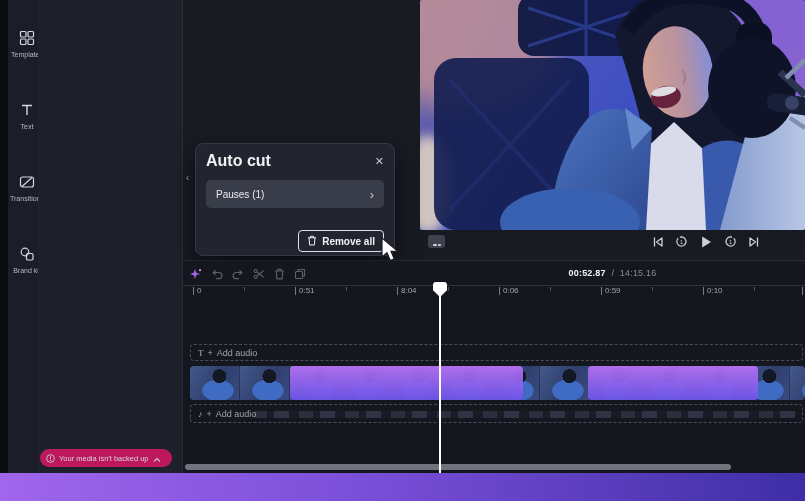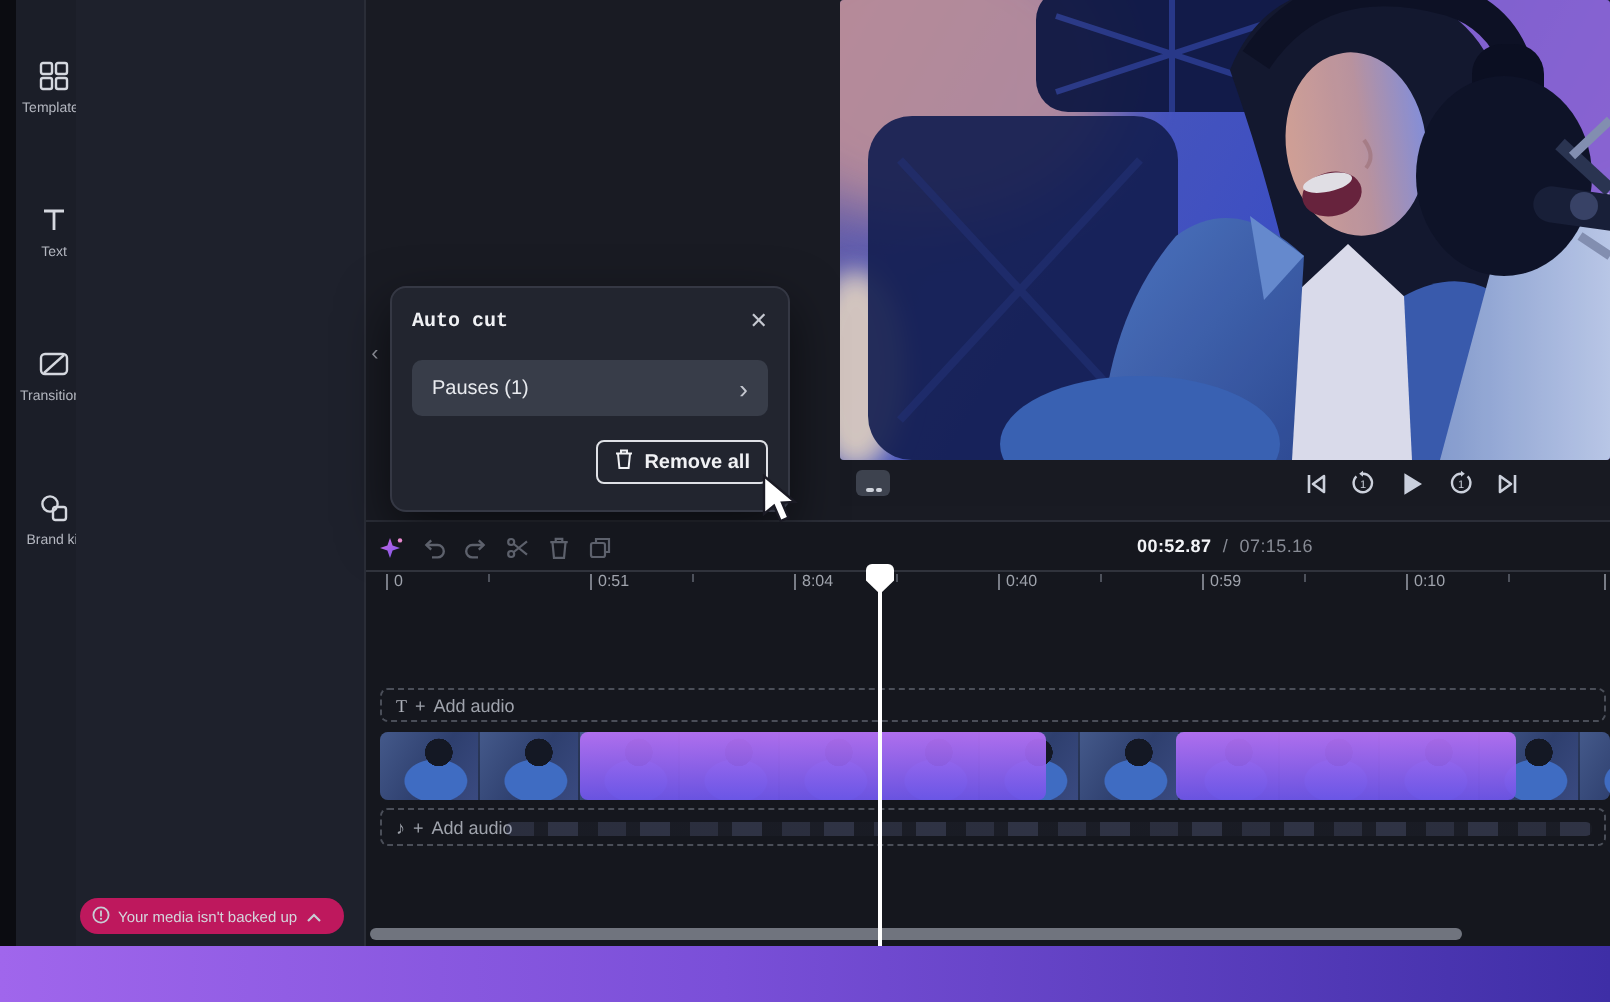--- a/index.html
+++ b/index.html
@@ -46,27 +46,27 @@
   .cc-button i { display:block; width:4px; height:1.8px; background:#cfd3db; border-radius:1px; }
   .cc-button i.short { width:2.5px; }
   .transport { position:absolute; left:232px; top:0; height:23px; display:flex; align-items:center; gap:11px; }
   .t-btn { cursor:pointer; display:flex; align-items:center; }
 
   
   .autocut-dialog { position:absolute; left:12px; top:143px; width:200px; height:113px;
     background:#22252f; border:1px solid #353844; border-radius:8px; padding:10px;
     box-shadow:0 10px 26px rgba(0,0,0,0.55); }
   .dialog-header { display:flex; justify-content:space-between; align-items:center; height:14px; }
-  .dialog-title { font-size:10px; font-weight:bold; color:#f0f1f4;font-family:Liberation Mono, monospace; }
+  .dialog-title { font-size:16px; font-weight:bold; color:#f0f1f4; }
   .dialog-close { font-size:11px; color:#c5c8d0; cursor:pointer; line-height:1; }
   .pauses-row { margin-top:12px; height:28px; background:#383d49; border-radius:5px;
     display:flex; align-items:center; justify-content:space-between; padding:0 10px; cursor:pointer; }
   .pauses-row .lbl { font-size:10px; color:#e8eaee;text-align:center; }
   .pauses-row .chev { font-size:13px; color:#c5c8d0; line-height:1; }
-  .remove-row { margin-top:12px; display:flex; justify-content:flex-end; }
+  .remove-row { margin-top:22px; display:flex; justify-content:flex-end; }
   .remove-btn { height:22px; border:1px solid #dfe1e6; border-radius:4px; background:transparent;
     color:#f0f1f4; font-size:10px; font-weight:bold; display:flex; align-items:center; gap:5px;
     padding:0 8px; cursor:pointer; font-family:"Liberation Sans", sans-serif; }
 
   .cursor-pointer { position:absolute; left:197px; top:237px; z-index:50; pointer-events:none; }
 
   
   .timeline { position:absolute; left:183px; top:261px; width:622px; height:212px; background:#15171e; }
   .edit-toolbar { position:absolute; left:6px; top:5px; height:16px; display:flex; align-items:center; gap:9px; }
   .tool-btn { cursor:pointer; display:flex; align-items:center; }
@@ -363,40 +363,40 @@
         <svg width="12" height="12" viewBox="0 0 12 12" fill="none" stroke="#5d616c" stroke-width="1.1">
           <rect x="1.5" y="3.5" width="7" height="7" rx="1"></rect>
             <path d="M4,3.5 V1.5 H10.5 V8 H8.5"></path>
         </svg>
       </span>
     </div>
 
     <div class="time-display">
       <span class="cur">00:52.87</span>
       <span class="sep">/</span>
-      <span class="tot">07:15.16</span>
+      <span class="tot">14:15.16</span>
     </div>
 
     <div class="ruler-line"></div>
 
     <div class="ruler-mark" style="left:10px">
         <span class="tick"></span>
         <span class="rlbl">0</span>
       </div>
     <div class="ruler-mark" style="left:112px">
         <span class="tick"></span>
         <span class="rlbl">0:51</span>
       </div>
     <div class="ruler-mark" style="left:214px">
         <span class="tick"></span>
         <span class="rlbl">8:04</span>
       </div>
     <div class="ruler-mark" style="left:316px">
         <span class="tick"></span>
-        <span class="rlbl">0:40</span>
+        <span class="rlbl">0:06</span>
       </div>
     <div class="ruler-mark" style="left:418px">
         <span class="tick"></span>
         <span class="rlbl">0:59</span>
       </div>
     <div class="ruler-mark" style="left:520px">
         <span class="tick"></span>
         <span class="rlbl">0:10</span>
       </div>
     <div class="ruler-minor" style="left:61px"></div>

